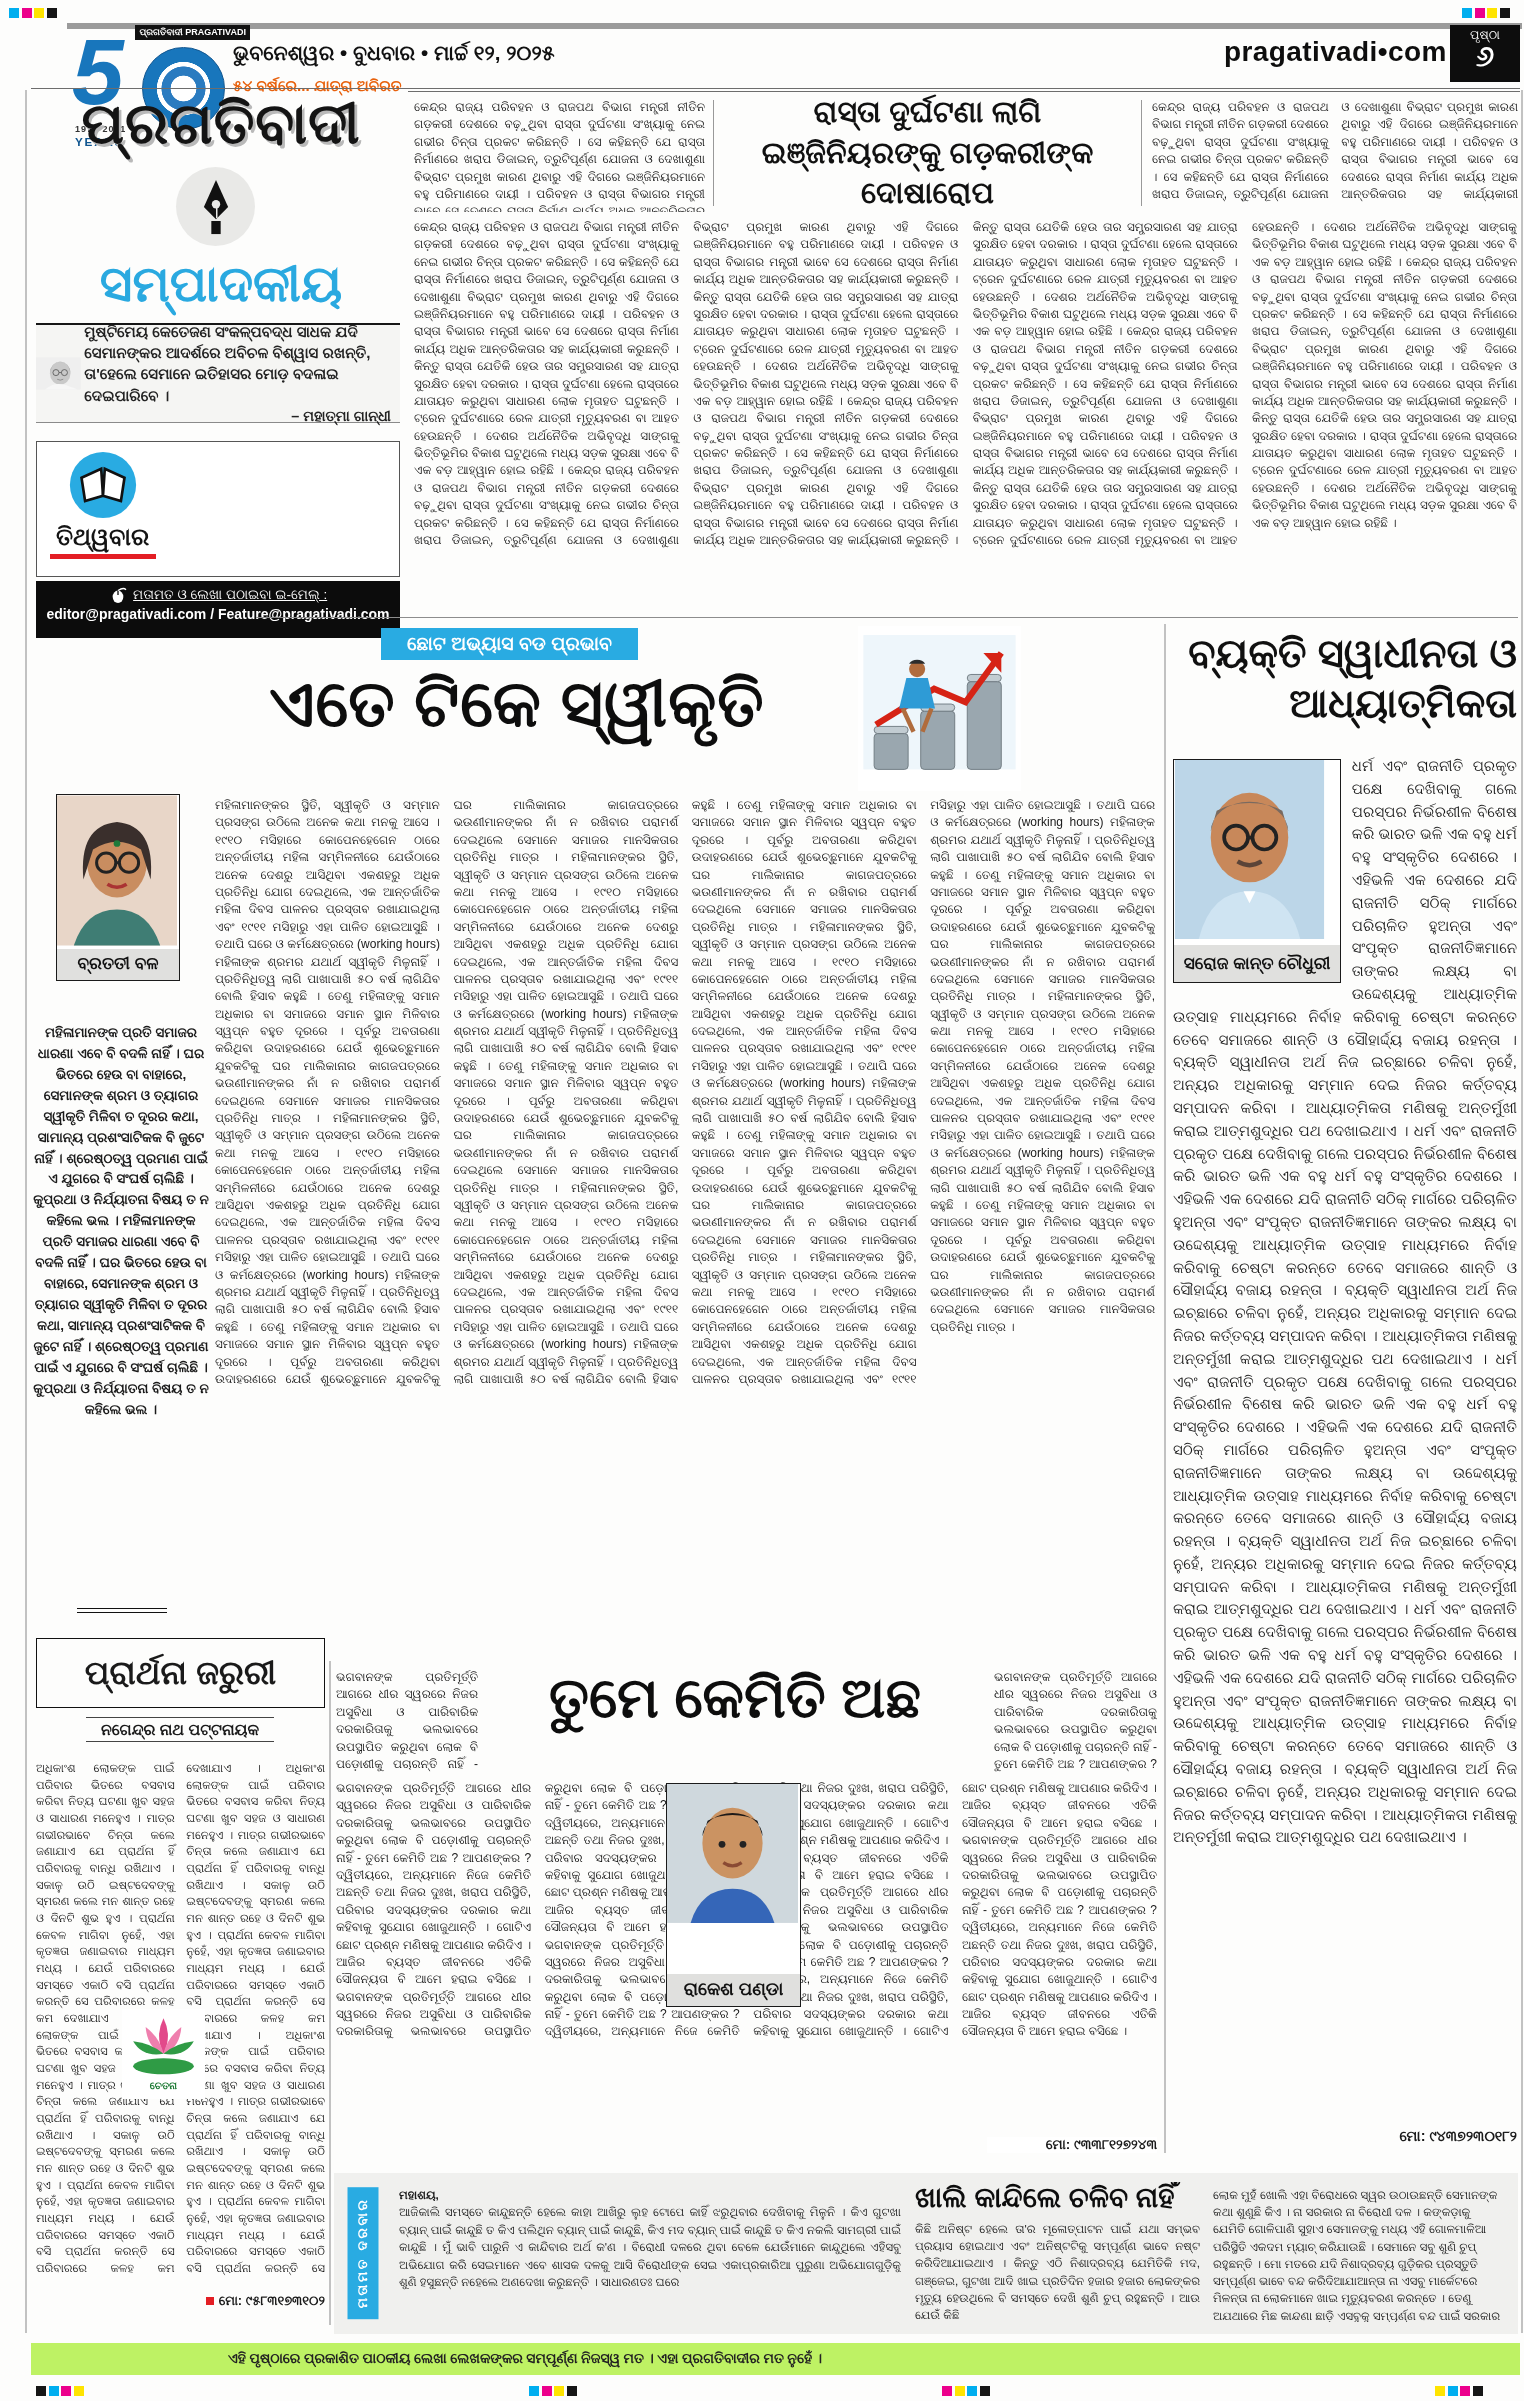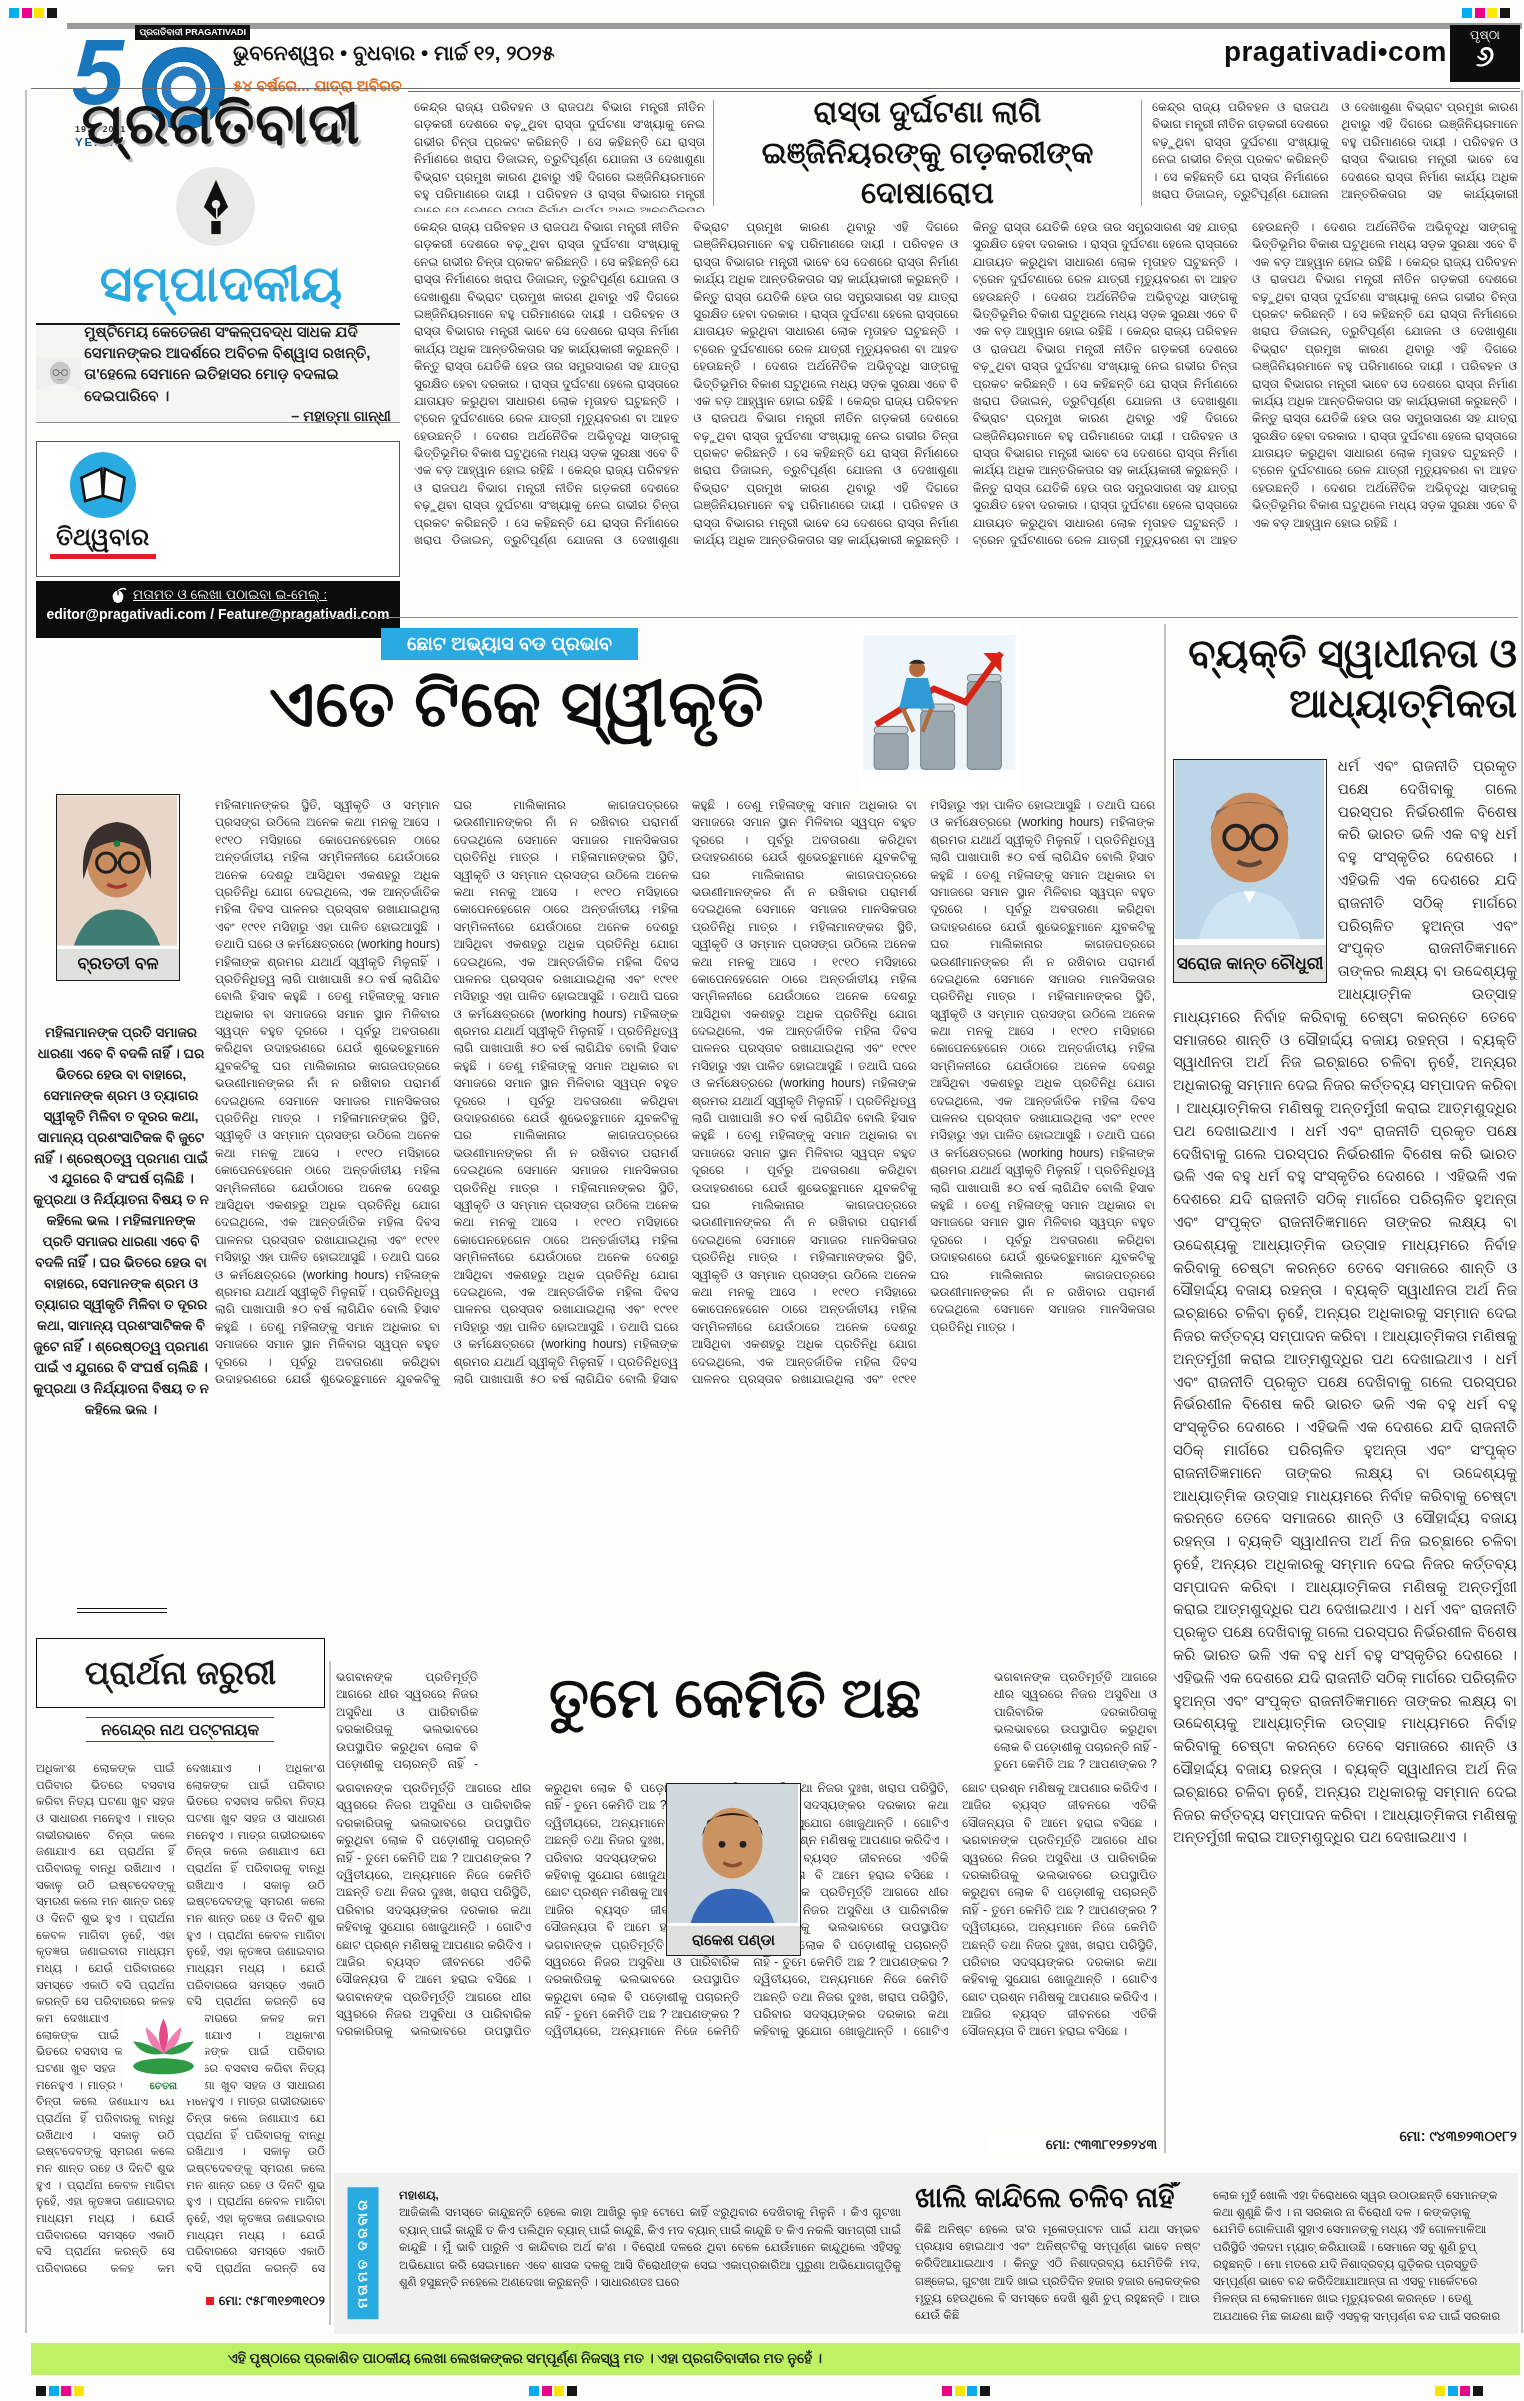--- a/index.html
+++ b/index.html
@@ -61,21 +61,21 @@
              font-size:30px; font-weight:900; line-height:1.35; color:#111; padding:0 12.6px; }
   #ed-top-l { left:414px; top:99px; width:291px; height:113px; }
   #ed-top-r { left:1152px; top:99px; width:366px; height:113px; column-count:2; column-gap:12.6px; }
   #ed-main { left:414px; top:219px; width:1103px; height:391px; column-count:4; column-gap:14.4px; }
   #ed-rule { left:256px; top:617px; width:1262px; height:0.9px; background:#8d8d8d; }
 
   
   #sp-sep { left:1164px; top:624px; height:1529px; }
   #sp-head { left:1173px; top:628px; width:344px; text-align:right; font-size:40px; font-weight:700; line-height:1.25; color:#101010; }
   #sp-body { left:1173px; top:755px; width:344px; height:1350px; font-size:15px; line-height:1.52; }
-  #sp-photo { float:left; width:154px; margin:3.6px 10.8px 5.4px 0; border:1.8px solid #1b1b1b; background:#fff; }
+  #sp-photo { float:left; width:168px; margin:3.6px 10.8px 5.4px 0; border:1.8px solid #1b1b1b; background:#fff; }
   .namecard { background:#e0e0de; text-align:center; font-weight:bold; font-size:17px; padding:5.4px 1.8px; color:#111; }
   #sp-phone { left:1173px; top:2128px; width:344px; text-align:right; font-weight:bold; font-size:14.4px; }
 
   
   #ft-tag { left:381px; top:628px; width:257px; height:32px; background:#29abe2; color:#fff; font-weight:bold; font-size:19px;
             display:flex; align-items:center; justify-content:center; }
   #ft-head { left:269px; top:666px; width:588px; font-size:65px; font-weight:900; color:#0d0d0d; letter-spacing:0.9px; }
   #ft-illu { left:858px; top:626px; width:163px; height:165px; background:#fff; }
   #ft-photo { left:56px; top:794px; width:124px; border:1.8px solid #1b1b1b; background:#fff; }
   #ft-stand { left:32px; top:1023px; width:178px; font-size:13.5px; font-weight:bold; line-height:1.55; text-align:center; height:574px; }
@@ -289,21 +289,21 @@
 <div class="abs" id="hy-photo">
   <svg width="131" height="139" viewBox="0 0 100 106">
     <rect width="100" height="106" fill="#cfd8dd"></rect>
     <ellipse cx="50" cy="45" rx="23" ry="27" fill="#cb9362"></ellipse>
     <path d="M27 40 a23 18 0 0 1 46 0 l-4 -12 a26 14 0 0 0 -38 0 Z" fill="#1e1a18"></path>
     <circle cx="42" cy="46" r="2.6" fill="#222"></circle>
       <circle cx="58" cy="46" r="2.6" fill="#222"></circle>
     <path d="M43 60 q7 5 14 0" stroke="#8a4a33" stroke-width="2.5" fill="none"></path>
     <path d="M18 106 q8 -26 32 -26 q24 0 32 26 Z" fill="#3566b8"></path>
   </svg>
-  <div class="namecard" style="font-size:15px;">ରାକେଶ ପଣ୍ଡା</div>
+  <div class="namecard" style="font-size:18px;margin-top:48px;">ରାକେଶ ପଣ୍ଡା</div>
 </div>
 <div class="abs" id="hy-phone">ମୋ: ୯୩୩୮୧୨୭୨୪୩</div>
 
 <div class="abs" id="letters">
   <div id="lt-bar">ମତାମତ ଦରବାର</div>
   <div id="lt-left" class="clip just">
     <span class="sal">ମହାଶୟ,</span><br>
     <span>ଆଜିକାଲି ସମସ୍ତେ କାନ୍ଦୁଛନ୍ତି ହେଲେ କାହା ଆଖିରୁ ଲୁହ ଟୋପେ କାହିଁ ଝରୁଥିବାର ଦେଖିବାକୁ ମିଳୁନି । କିଏ ଗୁଟଖା ବ୍ୟାନ୍ ପାଇଁ କାନ୍ଦୁଛି ତ କିଏ ପଲିଥିନ ବ୍ୟାନ୍ ପାଇଁ କାନ୍ଦୁଛି, କିଏ ମଦ ବ୍ୟାନ୍ ପାଇଁ କାନ୍ଦୁଛି ତ କିଏ ନକଲି ସାମଗ୍ରୀ ପାଇଁ କାନ୍ଦୁଛି । ମୁଁ ଭାବି ପାରୁନି ଏ କାନ୍ଦିବାର ଅର୍ଥ କ'ଣ । ବିରୋଧୀ ଦଳରେ ଥିବା ବେଳେ ଯେଉଁମାନେ କାନ୍ଦୁଥିଲେ ଏହିସବୁ ଅଭିଯୋଗ କରି ସେଇମାନେ ଏବେ ଶାସକ ଦଳକୁ ଆସି ବିରୋଧୀଙ୍କ ସେଇ ଏକାପ୍ରକାରିଆ ପୁରୁଣା ଅଭିଯୋଗଗୁଡ଼ିକୁ ଶୁଣି ହସୁଛନ୍ତି ନହେଲେ ଅଣଦେଖା କରୁଛନ୍ତି । ସାଧାରଣତଃ ଘରେ</span>
   </div>
   <div id="lt-colA" class="clip">

